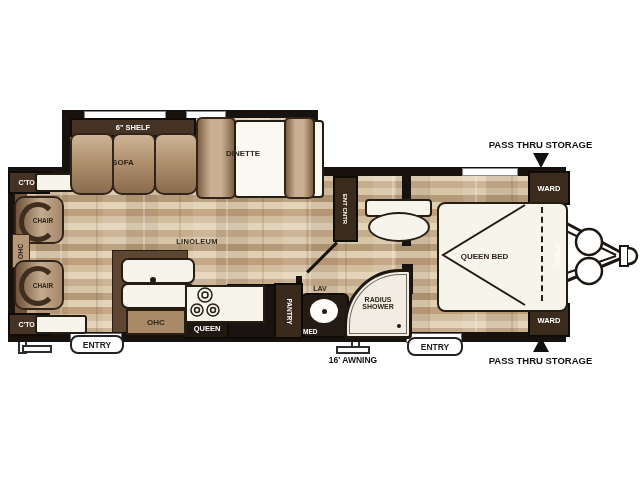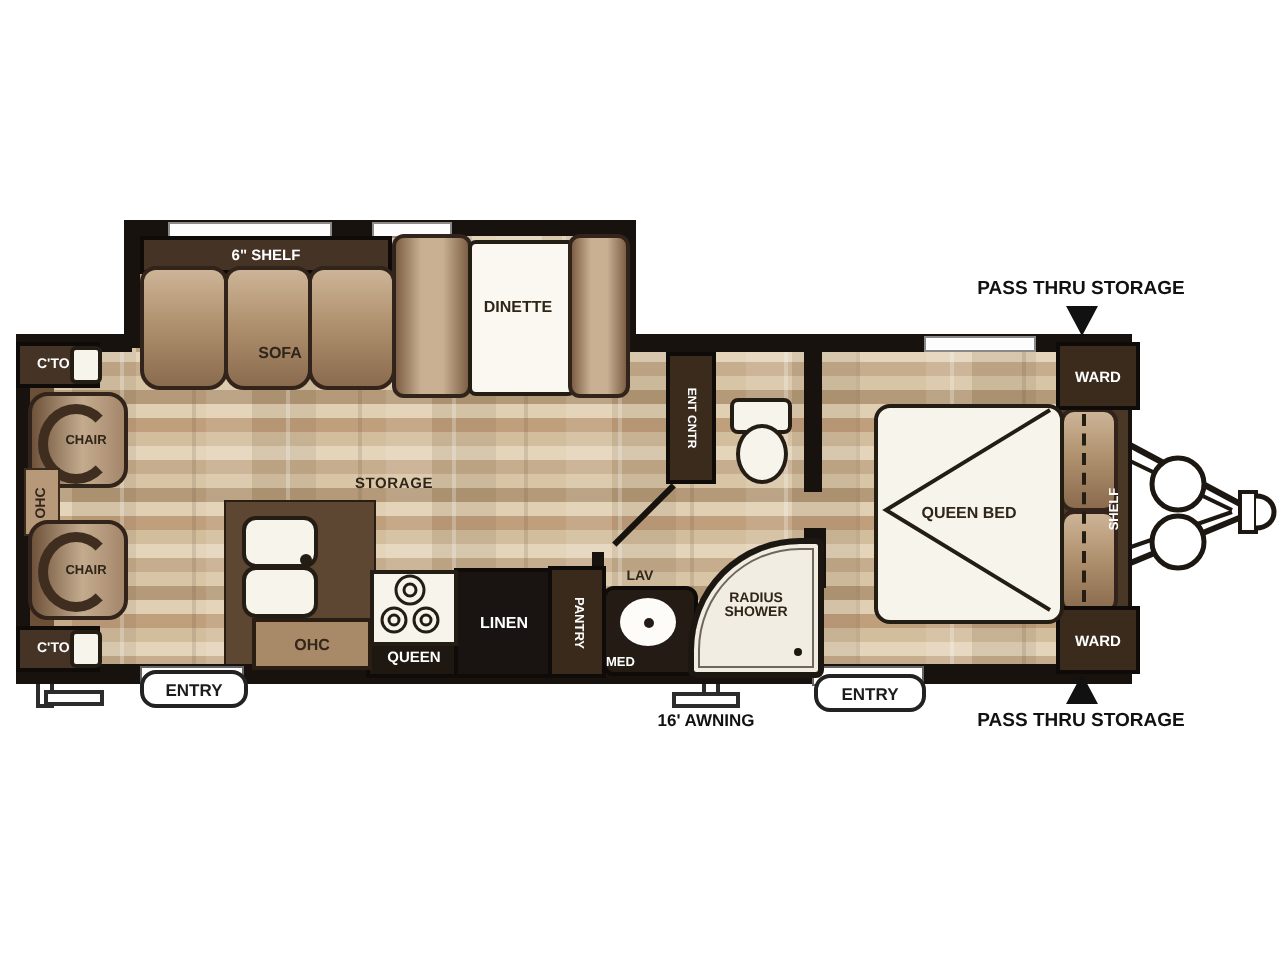--- a/index.html
+++ b/index.html
@@ -22,21 +22,21 @@
   .cushion{position:absolute;border:2px solid #32241a;border-radius:8px 8px 10px 10px;
            background:linear-gradient(180deg,#cdb497 0%,#b0926f 45%,#8a6b4e 100%);z-index:50;}
   .bench{position:absolute;border:2px solid #32241a;border-radius:6px;z-index:50;
          background:linear-gradient(90deg,#7d5f45,#c9b093 35%,#c9b093 65%,#7d5f45);}
   .chair{position:absolute;border:2px solid #32241a;border-radius:10px;z-index:50;
          background:linear-gradient(90deg,#6e523a,#c4ab8e 55%,#a5876a);}
   .chair::before{content:"";position:absolute;left:3px;top:4px;width:28px;height:30px;
          border:5px solid #3f2e1f;border-radius:50%;border-right-color:transparent;}
   .chair .clabel{position:absolute;left:8px;right:0;top:0;bottom:0;display:flex;align-items:center;
          justify-content:center;font-size:6.5px;font-weight:bold;color:#2f2519;}
-  .whitebox{position:absolute;background:#f7f4ec;border:2px solid #241d14;z-index:50;}
+  .whitebox{position:absolute;background:#f7f4ec;border:2px solid #241d14;z-index:50;padding-left:36px;}
   .arm{position:absolute;background:#fff;border:2px solid #2c2c2c;z-index:20;}
   .tri{position:absolute;width:0;height:0;z-index:60;}
   .entry{position:absolute;background:#fff;border:2px solid #222;border-radius:8px;z-index:60;
          display:flex;align-items:center;justify-content:center;font-weight:bold;
          font-size:8.5px;color:#1c1c1c;}
   #watermark{position:absolute;left:420px;top:447px;width:210px;text-align:right;
          font-size:13.5px;font-style:italic;font-weight:bold;color:#a8a8a8;
          text-shadow:1px 1px 1px #d6d6d6;z-index:70;}
 </style>
 </head>
@@ -84,28 +84,28 @@
     <span>C'TOP</span>
   </div>
   <div class="whitebox" style="left:35px;top:315px;width:12px;height:15px;border-radius:3px;"></div>
 
   <div class="dbox" style="left:70px;top:118px;width:122px;height:15px;font-size:7.5px;background:#453326;">
     <span>6" SHELF</span>
   </div>
   <div class="cushion" style="left:70px;top:133px;width:40px;height:58px;"></div>
   <div class="cushion" style="left:112px;top:133px;width:40px;height:58px;"></div>
   <div class="cushion" style="left:154px;top:133px;width:40px;height:58px;"></div>
-  <div class="lbl" style="left:78px;top:156px;width:124px;height:14px;font-size:8px;margin-top:14px;">SOFA</div>
+  <div class="lbl" style="left:61px;top:156px;width:124px;height:14px;font-size:8px;">SOFA</div>
 
   <div class="bench" style="left:196px;top:117px;width:36px;height:78px;"></div>
   <div class="whitebox" style="left:234px;top:120px;width:50px;height:74px;border-radius:4px;background:#fbf8f1;"></div>
   <div class="bench" style="left:284px;top:117px;width:27px;height:78px;"></div>
-  <div class="lbl" style="left:228px;top:147px;width:62px;height:14px;font-size:8px;z-index:55;text-align:center;">DINETTE</div>
-
-  <div class="lbl" style="left:170px;top:236px;width:54px;height:12px;font-size:7.5px;letter-spacing:.3px;">STORAGE</div>
+  <div class="lbl" style="left:212px;top:147px;width:62px;height:14px;font-size:8px;z-index:55;text-align:center;">DINETTE</div>
+
+  <div class="lbl" style="left:170px;top:236px;width:54px;height:12px;font-size:7.5px;letter-spacing:.3px;">LINOLEUM</div>
 
   <div style="position:absolute;left:112px;top:250px;width:74px;height:86px;background:#5d4632;border:1px solid #2a1d12;z-index:20;"></div>
   <div class="whitebox" style="left:121px;top:258px;width:34px;height:22px;border-radius:7px;"></div>
   <div class="whitebox" style="left:121px;top:283px;width:34px;height:22px;border-radius:7px;"></div>
   <div style="position:absolute;left:150px;top:277px;width:6px;height:6px;background:#241d14;border-radius:50%;z-index:55;"></div>
   <div style="position:absolute;left:126px;top:309px;width:56px;height:22px;background:#a88a68;border:2px solid #2a1d12;display:flex;align-items:center;justify-content:center;z-index:50;">
     <span style="font-size:8px;font-weight:bold;color:#33261a;">OHC</span>
   </div>
 
   <div class="whitebox" style="left:185px;top:285px;width:40px;height:34px;">

